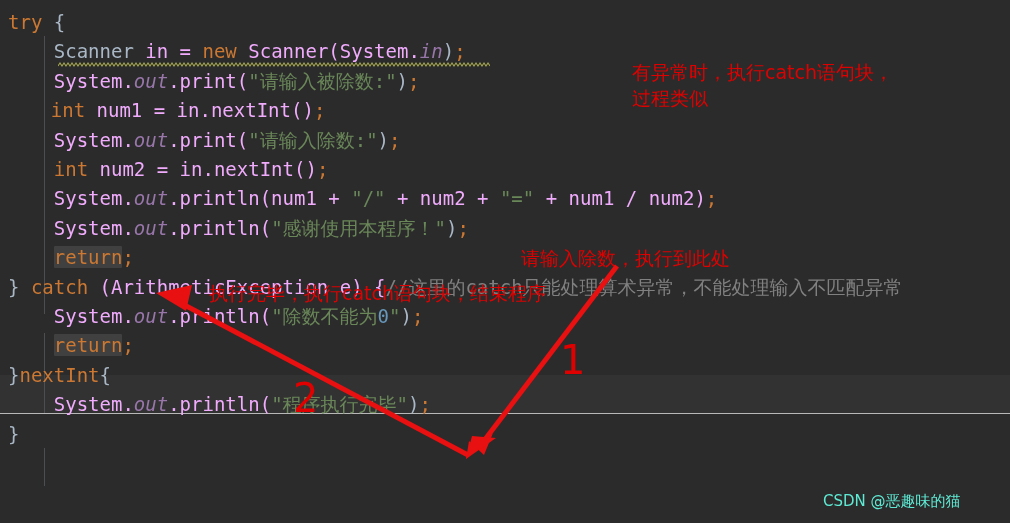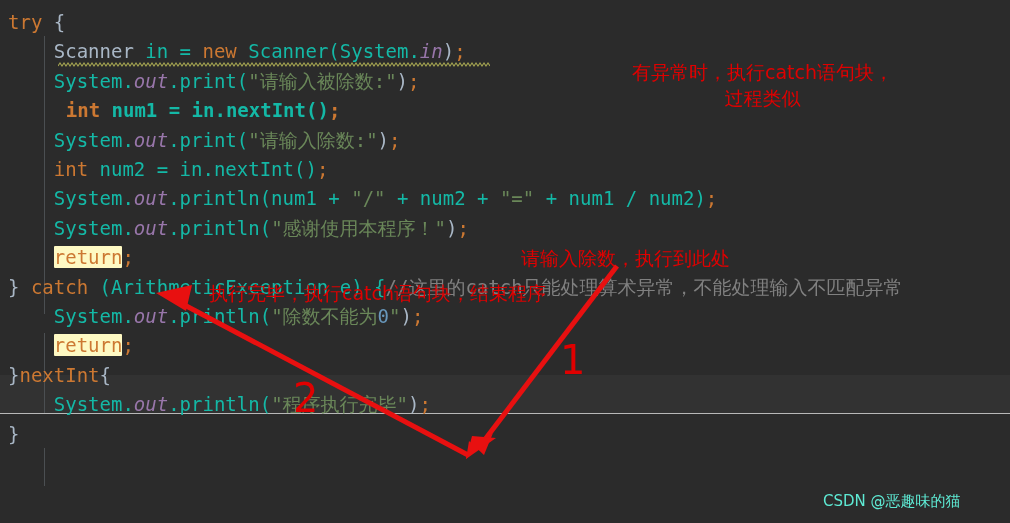--- a/index.html
+++ b/index.html
@@ -52,46 +52,45 @@
     color: #a9b7c6;
   }
   .kw      { color: #cc7832; }
   .field   { color: #9876aa; font-style: italic; }
   .str     { color: #6a8759; }
   .num     { color: #6897bb; }
   .punc    { color: #a9b7c6; }
   .semi    { color: #cc7832; }
   .cmt     { color: #808080; }
   .cls     { color: #a9b7c6; }
-  .ident   { color: #14b8a6; }
+  .ident   { color: #f0abfc; }
   .paren   { color: #a9b7c6; }
 
   
   .hl-match {
-    background: #fef9c3;
+    background: #404040;
     border-radius: 1px;
   }
 
   
   .squiggle {
     position: absolute;
     height: 5px;
     overflow: hidden;
   }
   .squiggle svg { display: block; }
 
   
   .note {
     position: absolute;
     color: #e00000;
     font-family: "DejaVu Sans", "Liberation Sans", sans-serif;
     font-size: 19px;
     line-height: 26px;
     white-space: pre;
-    text-align: center;
   }
   .note-num {
     position: absolute;
     color: #e00000;
     font-family: "DejaVu Sans", "Liberation Sans", sans-serif;
     font-size: 40px;
     line-height: 40px;
     white-space: pre;
   }
 
@@ -124,21 +123,21 @@
   <div class="hr-divider" style="top:413px;"></div>
 
   <div class="indent-guide" style="left:44px; top:36px; height:278px;"></div>
   <div class="indent-guide" style="left:44px; top:333px; height:80px;"></div>
   <div class="indent-guide" style="left:44px; top:448px; height:38px;"></div>
 
   <div id="code-layer">
       <div class="code-line" style="top: 8px; left: 8px;"><span class="kw">try</span><span class="punc"> </span><span class="punc">{</span></div>
       <div class="code-line" style="top: 37.4px; left: 8px;"><span class="punc">    </span><span class="cls">Scanner</span><span class="ident"> in = </span><span class="kw">new</span><span class="ident"> Scanner(System.</span><span class="field">in</span><span class="paren">)</span><span class="semi">;</span></div>
       <div class="code-line" style="top: 66.8px; left: 8px;"><span class="ident">    System.</span><span class="field">out</span><span class="ident">.print(</span><span class="str">"请输入被除数:"</span><span class="paren">)</span><span class="semi">;</span></div>
-      <div class="code-line" style="top: 96.2px; left: 20px; font-weight: bold;"><span class="punc">    </span><span class="kw">int</span><span class="ident"> num1 = in.nextInt()</span><span class="semi">;</span></div>
+      <div class="code-line" style="top: 96.2px; left: 5px;"><span class="punc">    </span><span class="kw">int</span><span class="ident"> num1 = in.nextInt()</span><span class="semi">;</span></div>
       <div class="code-line" style="top: 125.6px; left: 8px;"><span class="ident">    System.</span><span class="field">out</span><span class="ident">.print(</span><span class="str">"请输入除数:"</span><span class="paren">)</span><span class="semi">;</span></div>
       <div class="code-line" style="top: 155px; left: 8px;"><span class="punc">    </span><span class="kw">int</span><span class="ident"> num2 = in.nextInt()</span><span class="semi">;</span></div>
       <div class="code-line" style="top: 184.4px; left: 8px;"><span class="ident">    System.</span><span class="field">out</span><span class="ident">.println(num1 + </span><span class="str">"/"</span><span class="ident"> + num2 + </span><span class="str">"="</span><span class="ident"> + num1 / num2)</span><span class="semi">;</span></div>
       <div class="code-line" style="top: 213.8px; left: 8px;"><span class="ident">    System.</span><span class="field">out</span><span class="ident">.println(</span><span class="str">"感谢使用本程序！"</span><span class="paren">)</span><span class="semi">;</span></div>
       <div class="code-line" style="top: 243.2px; left: 8px;"><span class="punc">    </span><span class="kw hl-match">return</span><span class="semi">;</span></div>
       <div class="code-line" style="top: 272.6px; left: 8px;"><span class="punc">} </span><span class="kw">catch</span><span class="ident"> (ArithmeticException e) {</span><span class="cmt">//这里的catch只能处理算术异常，不能处理输入不匹配异常</span></div>
       <div class="code-line" style="top: 302px; left: 8px;"><span class="ident">    System.</span><span class="field">out</span><span class="ident">.println(</span><span class="str">"除数不能为</span><span class="num">0</span><span class="str">"</span><span class="paren">)</span><span class="semi">;</span></div>
       <div class="code-line" style="top: 331.4px; left: 8px;"><span class="punc">    </span><span class="kw hl-match">return</span><span class="semi">;</span></div>
       <div class="code-line" style="top: 360.8px; left: 8px;"><span class="punc">}</span><span class="kw">nextInt</span><span class="punc">{</span></div>
       <div class="code-line" style="top: 390.2px; left: 8px;"><span class="ident">    System.</span><span class="field">out</span><span class="ident">.println(</span><span class="str">"程序执行完毕"</span><span class="paren">)</span><span class="semi">;</span></div>

